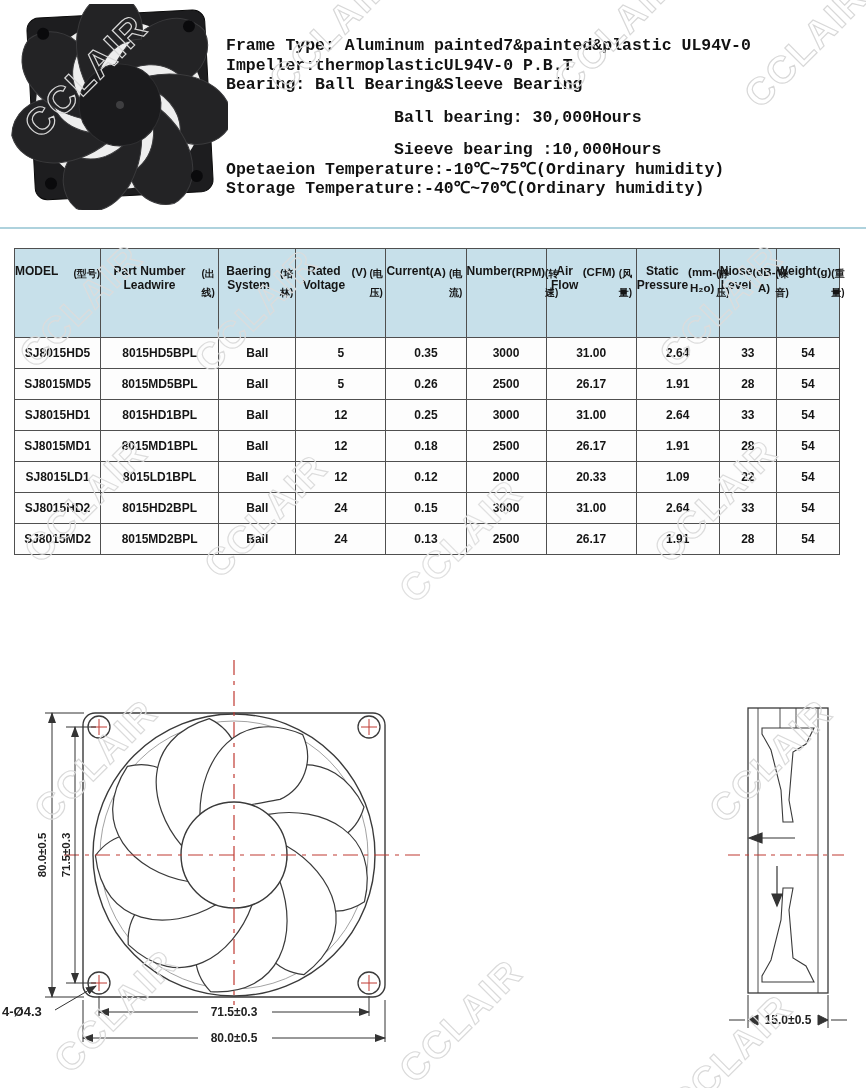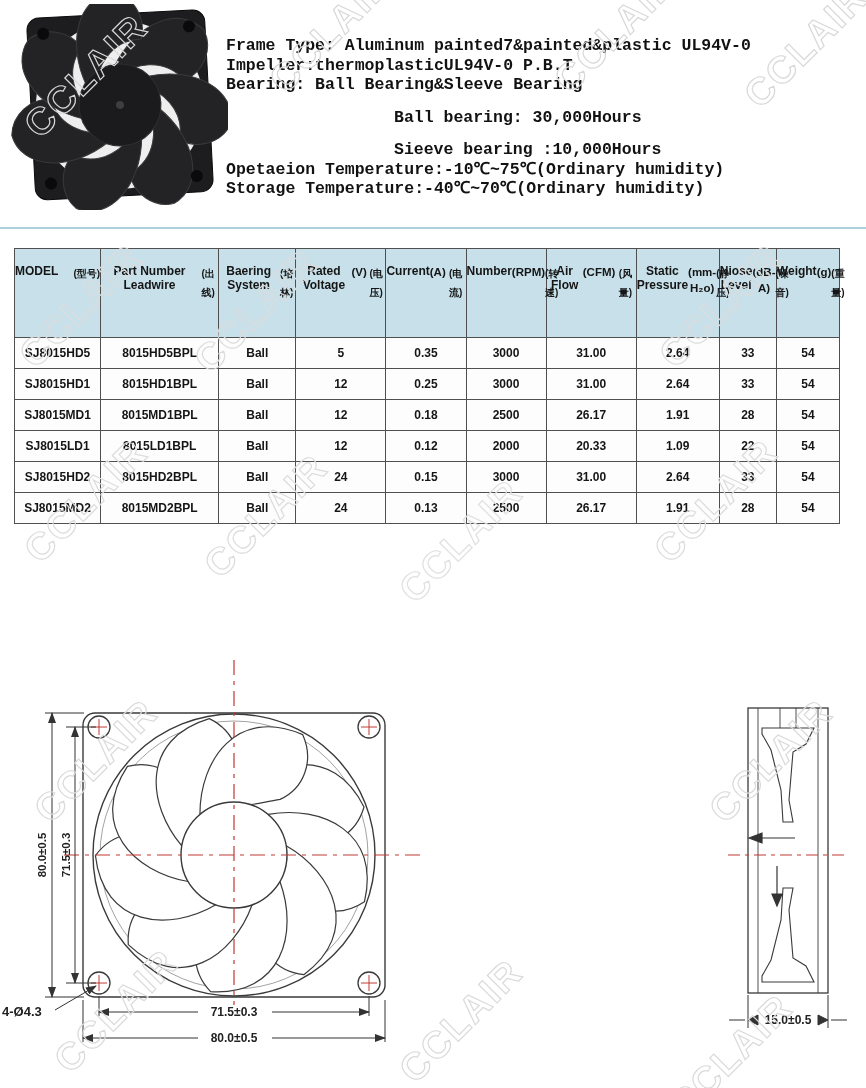--- a/index.html
+++ b/index.html
@@ -177,20 +177,32 @@
           <td>Ball</td>
           <td>5</td>
           <td>0.35</td>
           <td>3000</td>
           <td>31.00</td>
           <td>2.64</td>
           <td>33</td>
           <td>54</td>
         </tr>
       <tr>
+          <td>SJ8015MD5</td>
+          <td>8015MD5BPL</td>
+          <td>Ball</td>
+          <td>5</td>
+          <td>0.26</td>
+          <td>2500</td>
+          <td>26.17</td>
+          <td>1.91</td>
+          <td>28</td>
+          <td>54</td>
+        </tr>
+      <tr>
           <td>SJ8015HD1</td>
           <td>8015HD1BPL</td>
           <td>Ball</td>
           <td>12</td>
           <td>0.25</td>
           <td>3000</td>
           <td>31.00</td>
           <td>2.64</td>
           <td>33</td>
           <td>54</td>

